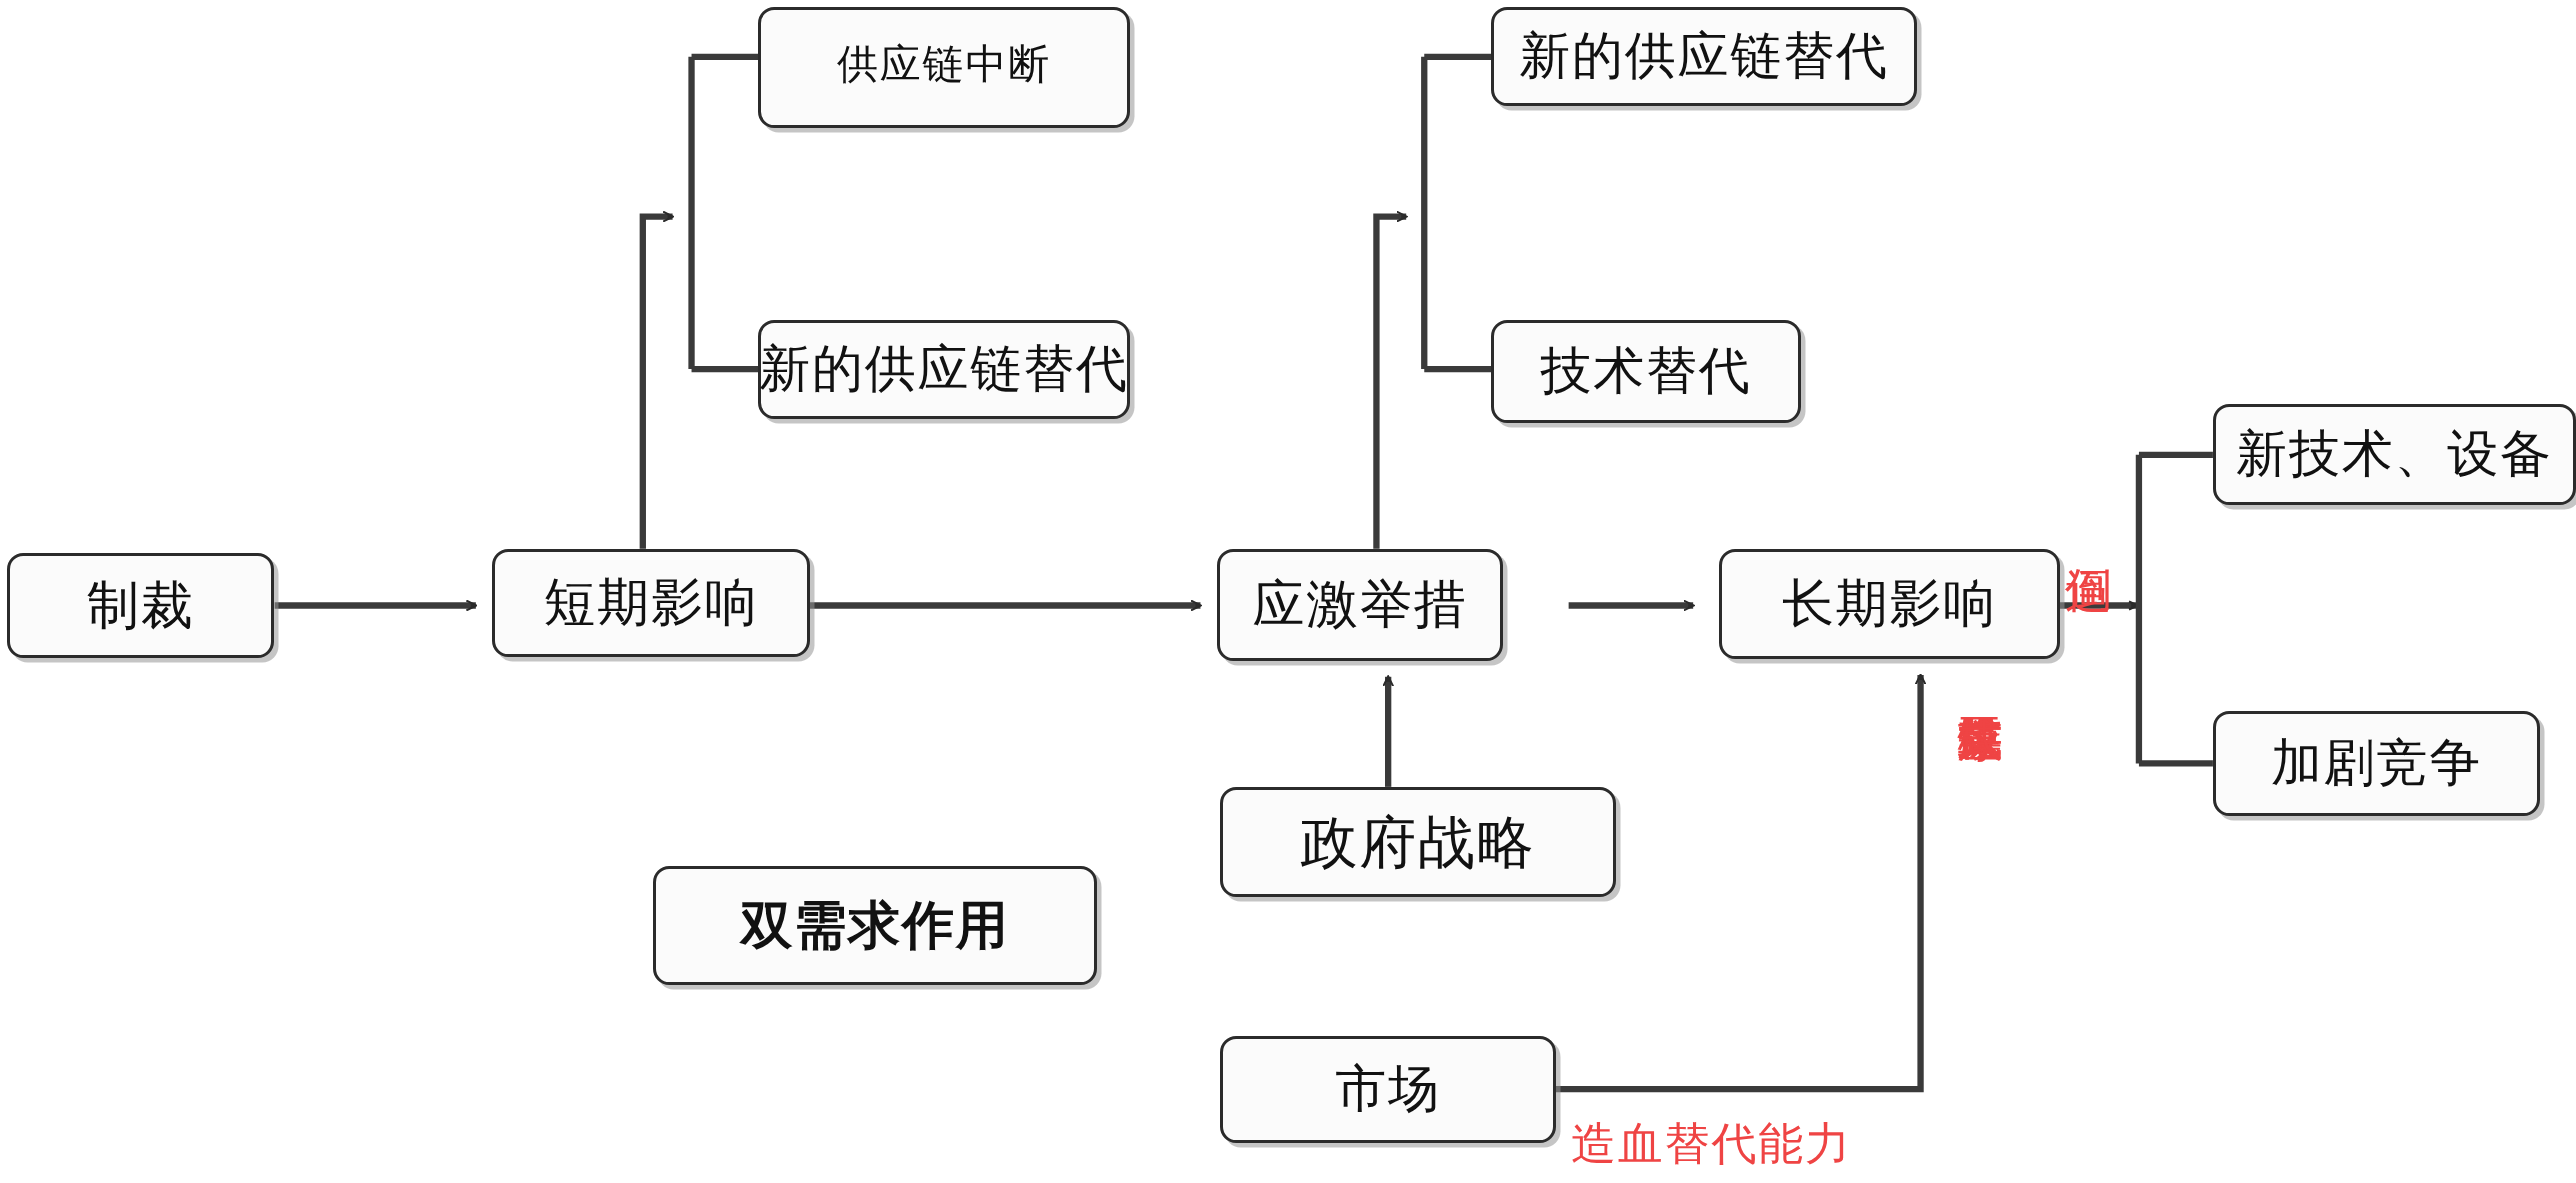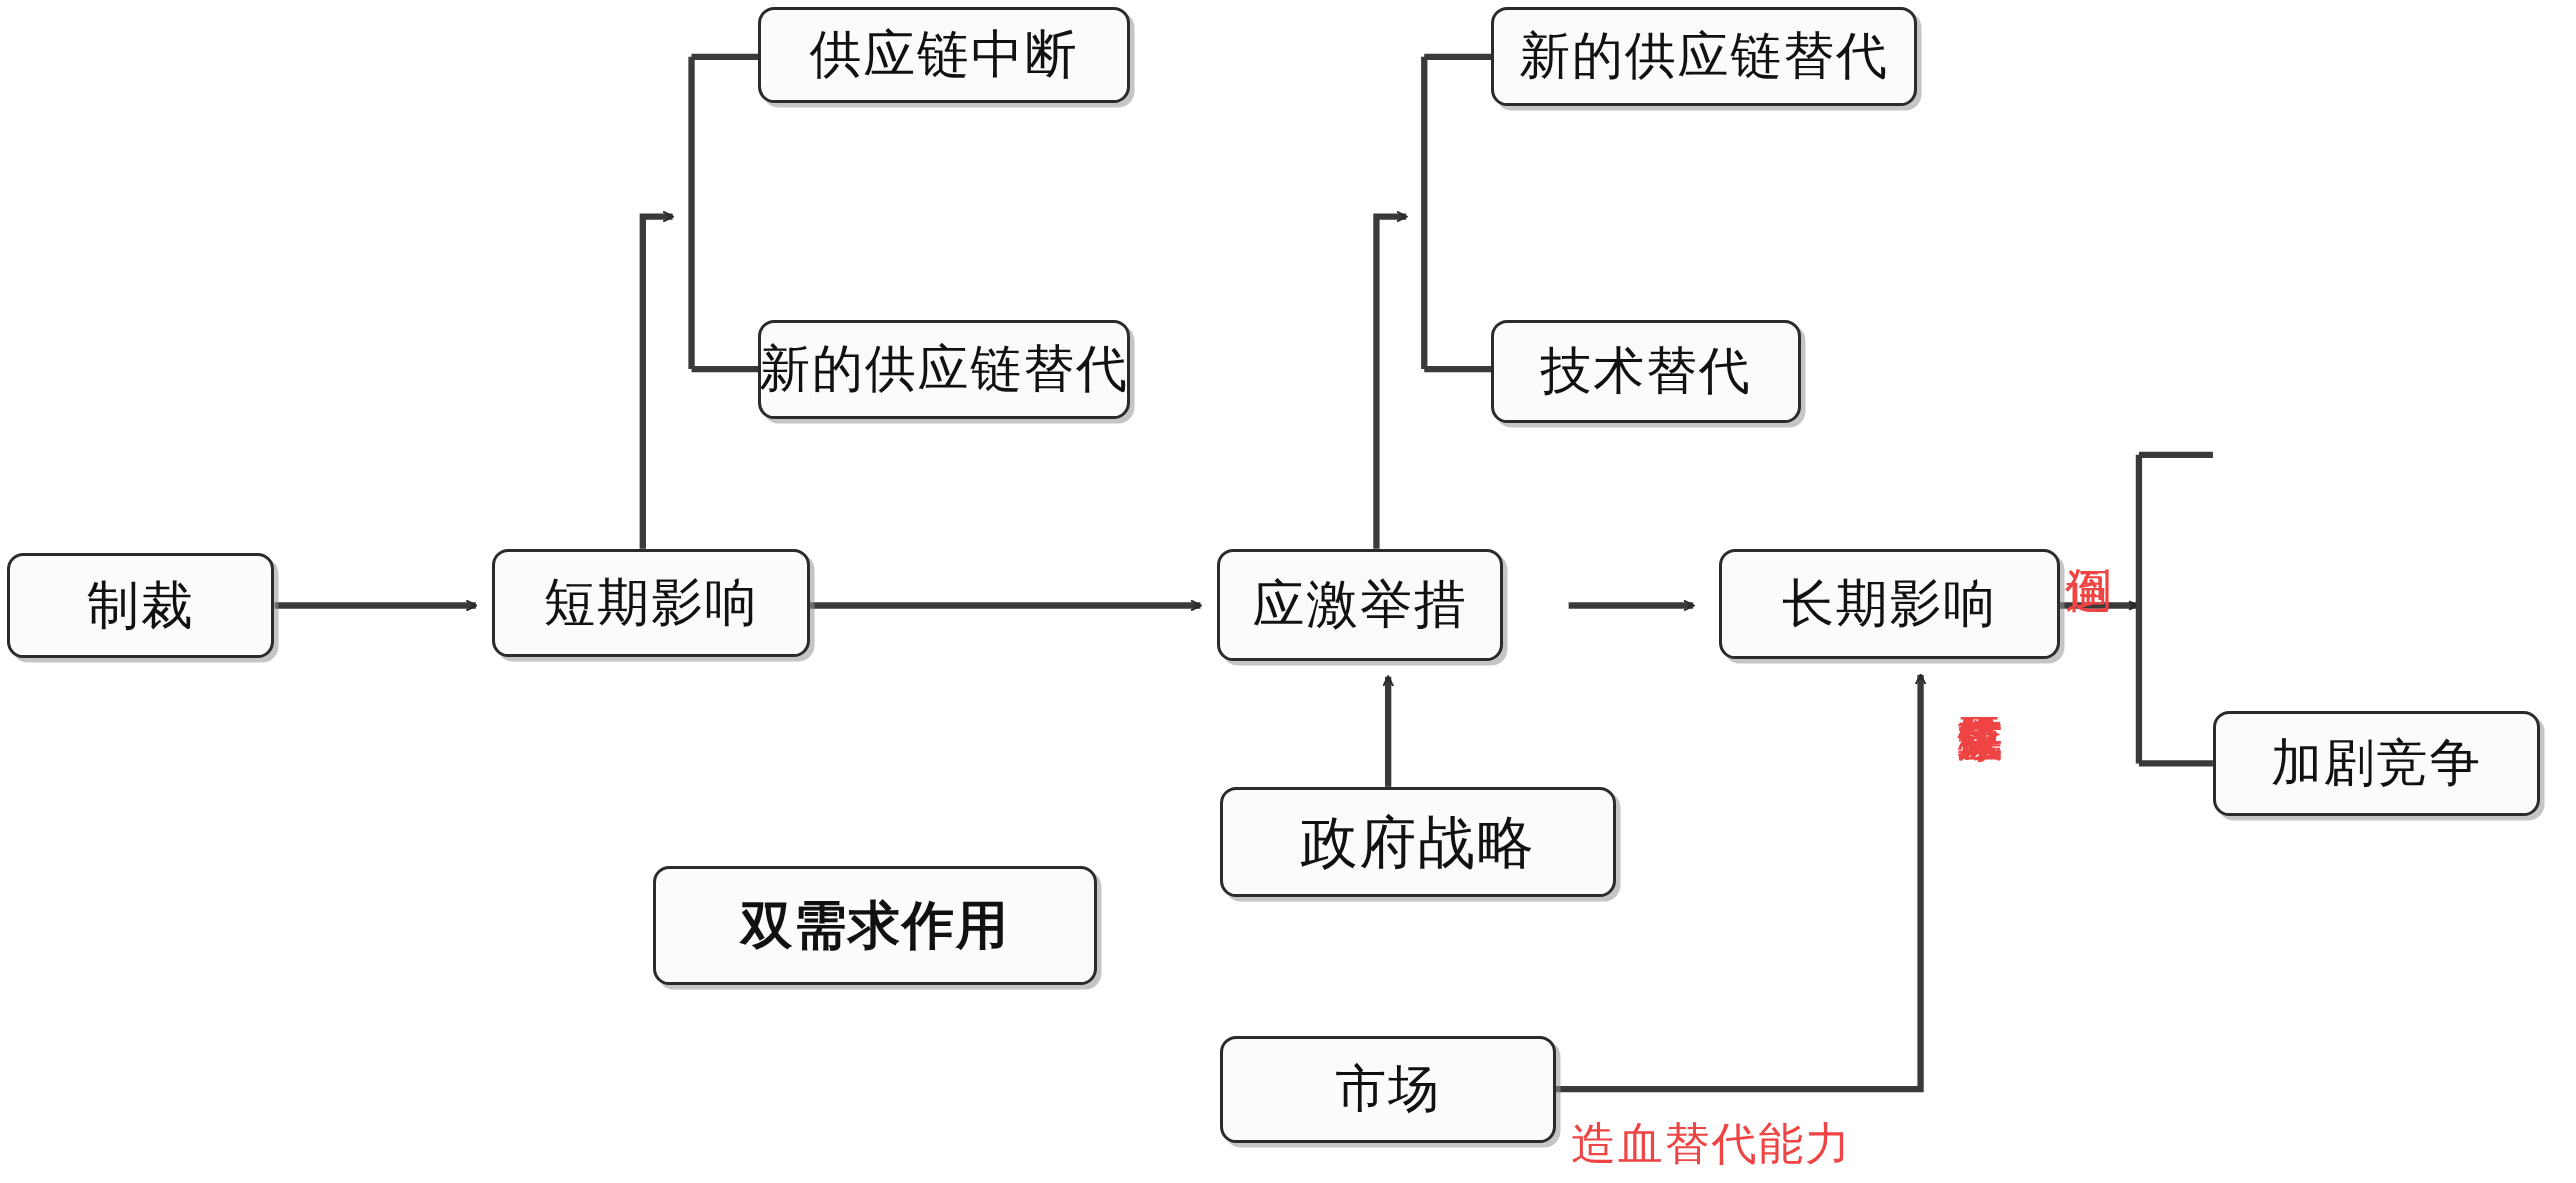--- a/index.html
+++ b/index.html
@@ -112,21 +112,21 @@
   </svg>
 
   <div class="node" style="left:7.2px; top:553px; width:267px; height:105px; font-size:52px;">
     <span>制裁</span>
   </div>
 
   <div class="node" style="left:492px; top:549px; width:318px; height:108px; font-size:52px;">
     <span>短期影响</span>
   </div>
 
-  <div class="node" style="left:758px; top:7.2px; width:372px; height:96px; font-size:52px;">
+  <div class="node" style="left:758px; top:7.2px; width:372px; height:121px; font-size:41px;font-family:Liberation Mono, monospace;">
     <span>供应链中断</span>
   </div>
 
   <div class="node" style="left:758px; top:320px; width:372px; height:99px; font-size:51px;">
     <span>新的供应链替代</span>
   </div>
 
   <div class="node" style="left:1217px; top:549px; width:286px; height:112px; font-size:52px;">
     <span>应激举措</span>
   </div>
@@ -148,20 +148,23 @@
   </div>
 
   <div class="node" style="left:1220px; top:1036px; width:336px; height:107px; font-size:51px;">
     <span>市场</span>
   </div>
 
   <div class="node" style="left:1710px; top:549px; width:341px; height:110px; font-size:52px;margin-left:9px;">
     <span>长期影响</span>
   </div>
 
+  <div class="node" style="left:2213px; top:404px; width:363px; height:101px; font-size:51px;">
+    <span>新技术、设备</span>
+  </div>
 
   <div class="node" style="left:2213px; top:711px; width:327px; height:105px; font-size:51px;">
     <span>加剧竞争</span>
   </div>
 
   <div class="edge-label vertical" style="left:2065px; top:531px; font-size:47px; height:162px;">倒逼</div>
 
   <div class="edge-label vertical" style="left:1957px; top:681px; font-size:45px; height:469px;">豆芽菜式供应链模式</div>
 
   <div class="edge-label" style="left:1571px; top:1122px; font-size:45px;">造血替代能力</div>

